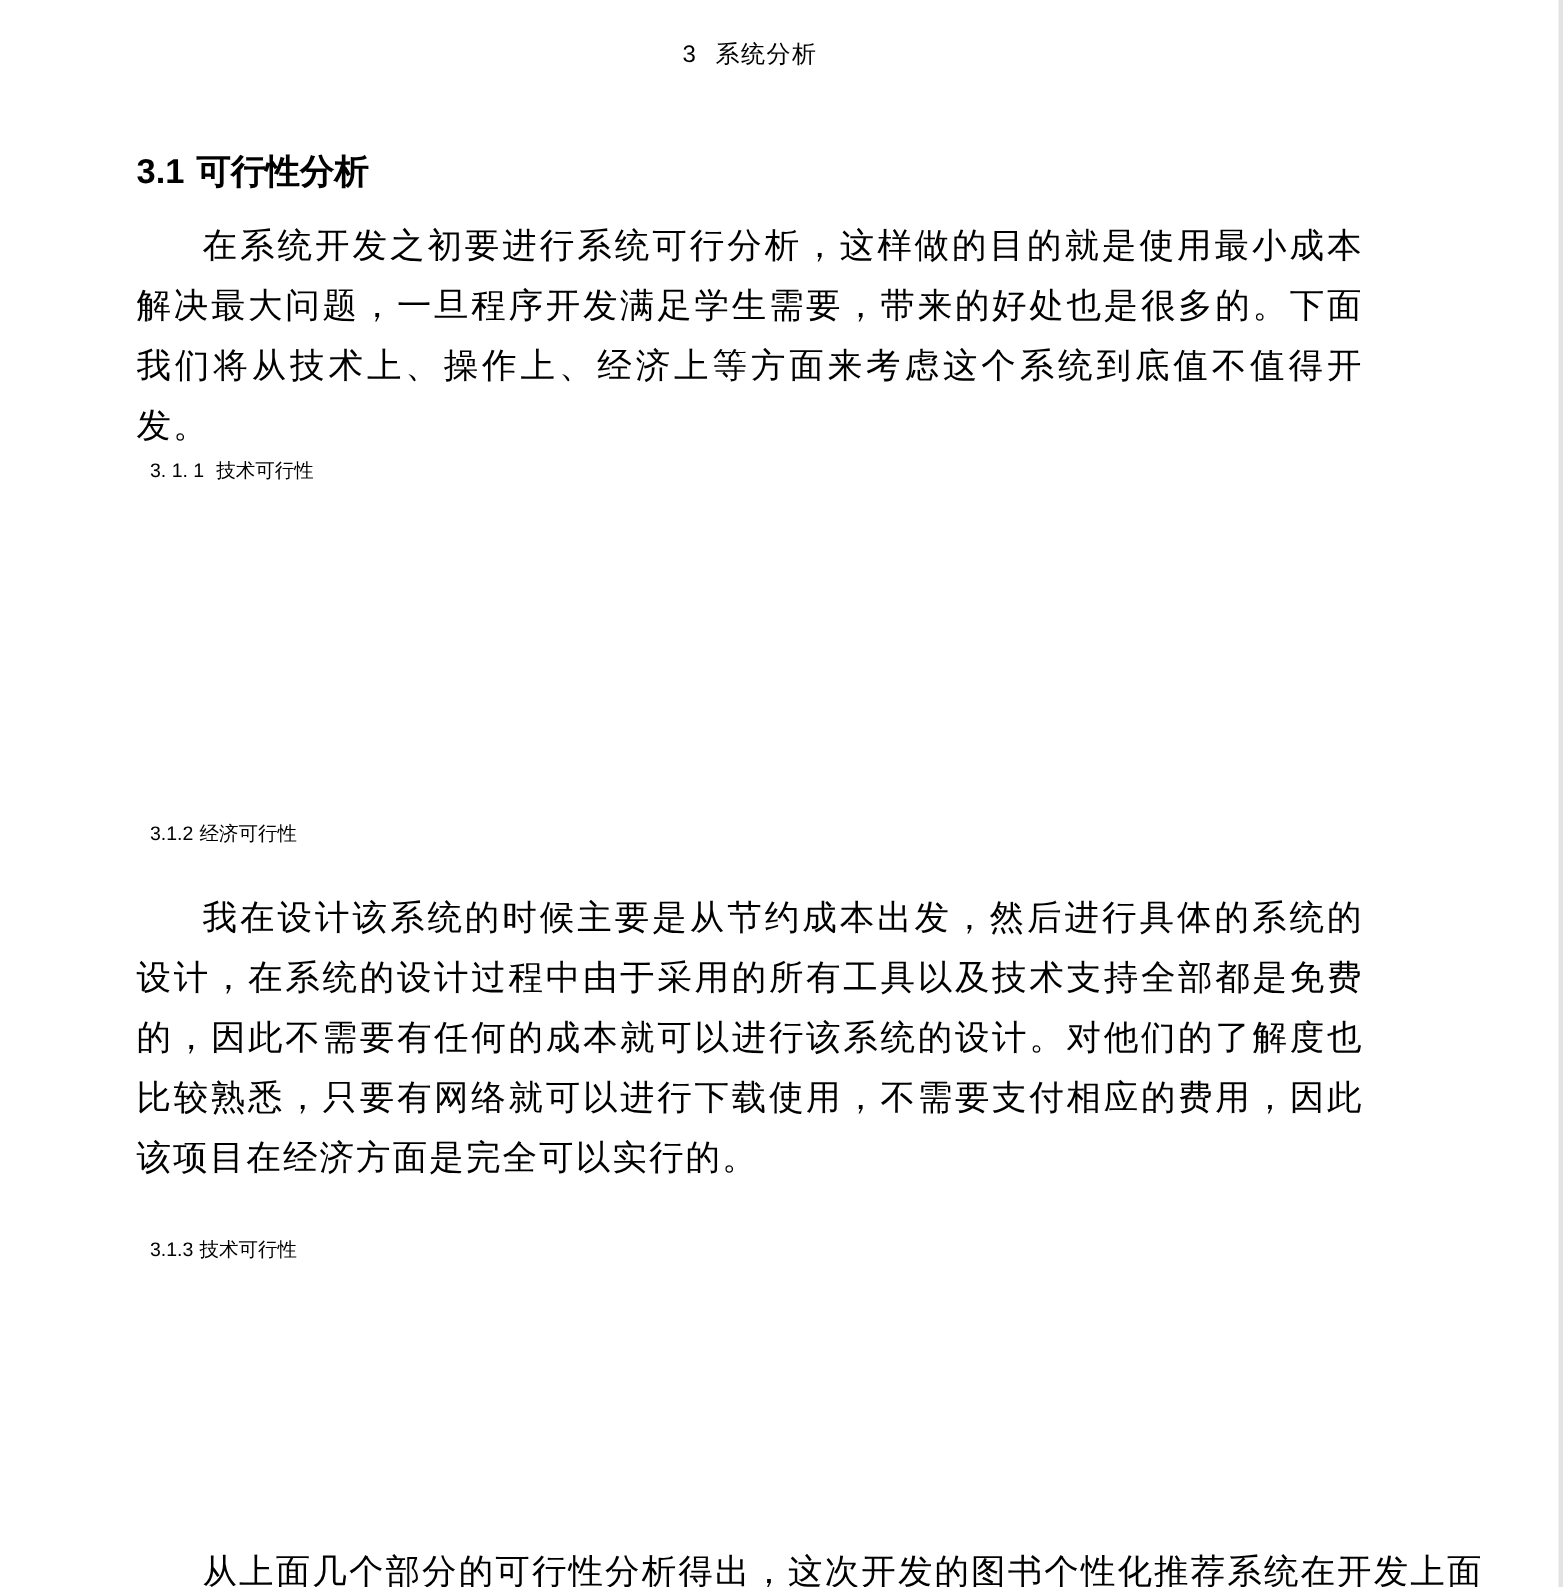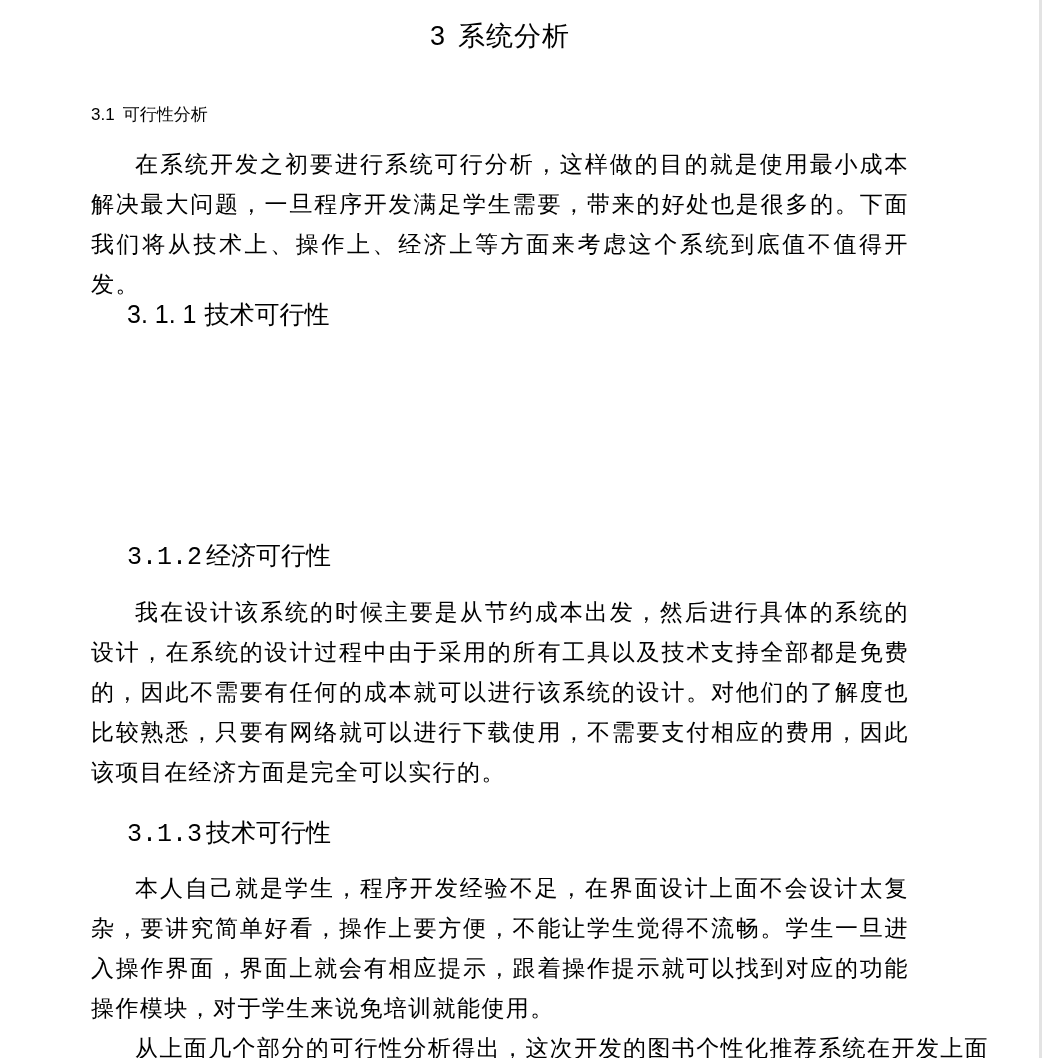--- a/index.html
+++ b/index.html
@@ -30,52 +30,53 @@
       height: 1058px;
       background: #e3e3e3;
     }
     .chapter-title {
       position: absolute;
       left: 0;
       width: 1000px;
       top: 20px;
       text-align: center;
       font-family: "DejaVu Sans", "Liberation Sans", sans-serif;
-      font-size: 27px;
+      font-size: 16px;
       line-height: 32px;
       letter-spacing: 1px;
     }
     .chapter-title .num {
       font-family: "Liberation Sans", sans-serif;
       margin-right: 12px;
     }
     .h2 {
       position: absolute;
       left: 91px;
       font-family: "DejaVu Sans", "Liberation Sans", sans-serif;
-      font-size: 17px;
+      font-size: 23px;
       line-height: 26px;
+      font-weight: bold;
     }
     .h2 .num {
       font-family: "Liberation Sans", sans-serif;
       margin-right: 8px;
     }
     .h3 {
       position: absolute;
-      left: 127px;
+      left: 100px;
       font-family: "DejaVu Sans", "Liberation Sans", sans-serif;
-      font-size: 25px;
+      font-size: 13px;
       line-height: 26px;
     }
     .h3 .num {
       font-family: "Liberation Sans", sans-serif;
       margin-right: 8px;
     }
     .h3 .num.serif {
-      font-family: Liberation Mono, monospace;
+      font-family: Liberation Sans, sans-serif;
       margin-right: 4px;
     }
     .para {
       position: absolute;
       left: 91px;
       width: 818px;
       font-family: "DejaVu Serif", "Liberation Serif", serif;
       font-size: 23px;
       line-height: 40px;
       letter-spacing: 1.4px;
@@ -111,19 +112,18 @@
   <div class="h3" style="top:543px;">
     <span class="num serif">3.1.2</span><span>经济可行性</span>
   </div>
 
   <p class="para" style="top:592px;">我在设计该系统的时候主要是从节约成本出发，然后进行具体的系统的设计，在系统的设计过程中由于采用的所有工具以及技术支持全部都是免费的，因此不需要有任何的成本就可以进行该系统的设计。对他们的了解度也比较熟悉，只要有网络就可以进行下载使用，不需要支付相应的费用，因此该项目在经济方面是完全可以实行的。</p>
 
   <div class="h3" style="top:820px;">
     <span class="num serif">3.1.3</span><span>技术可行性</span>
   </div>
 
-  <p class="para" style="top:868px;">本人自己就是学生，程序开发经验不足，在界面设计上面不会设计太复杂，要讲究简单好看，操作上要方便，不能让学生觉得不流畅。学生一旦进入操作界面，界面上就会有相应提示，跟着操作提示就可以找到对应的功能操作模块，对于学生来说免培训就能使用。</p>
 
   <p class="para" style="top:1028px; white-space:nowrap;">从上面几个部分的可行性分析得出，这次开发的图书个性化推荐系统在开发上面</p>
 
 </div>
 
 <div class="right-edge"></div>
 
 </body></html>

